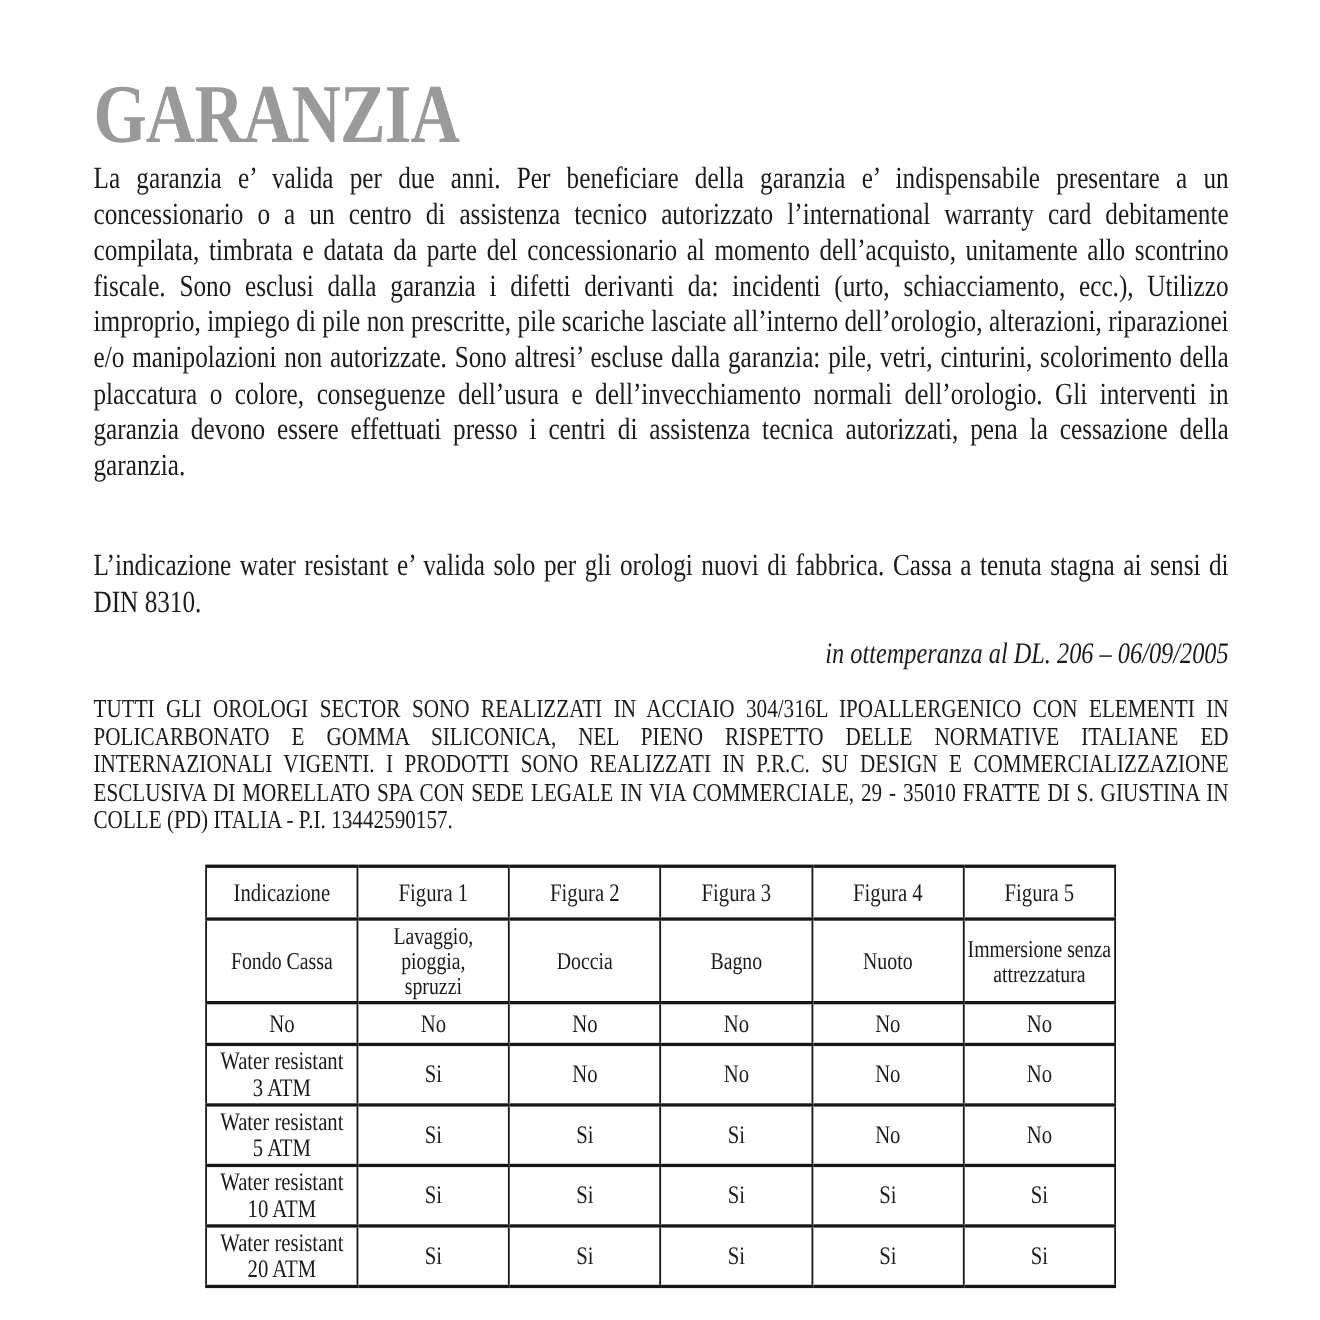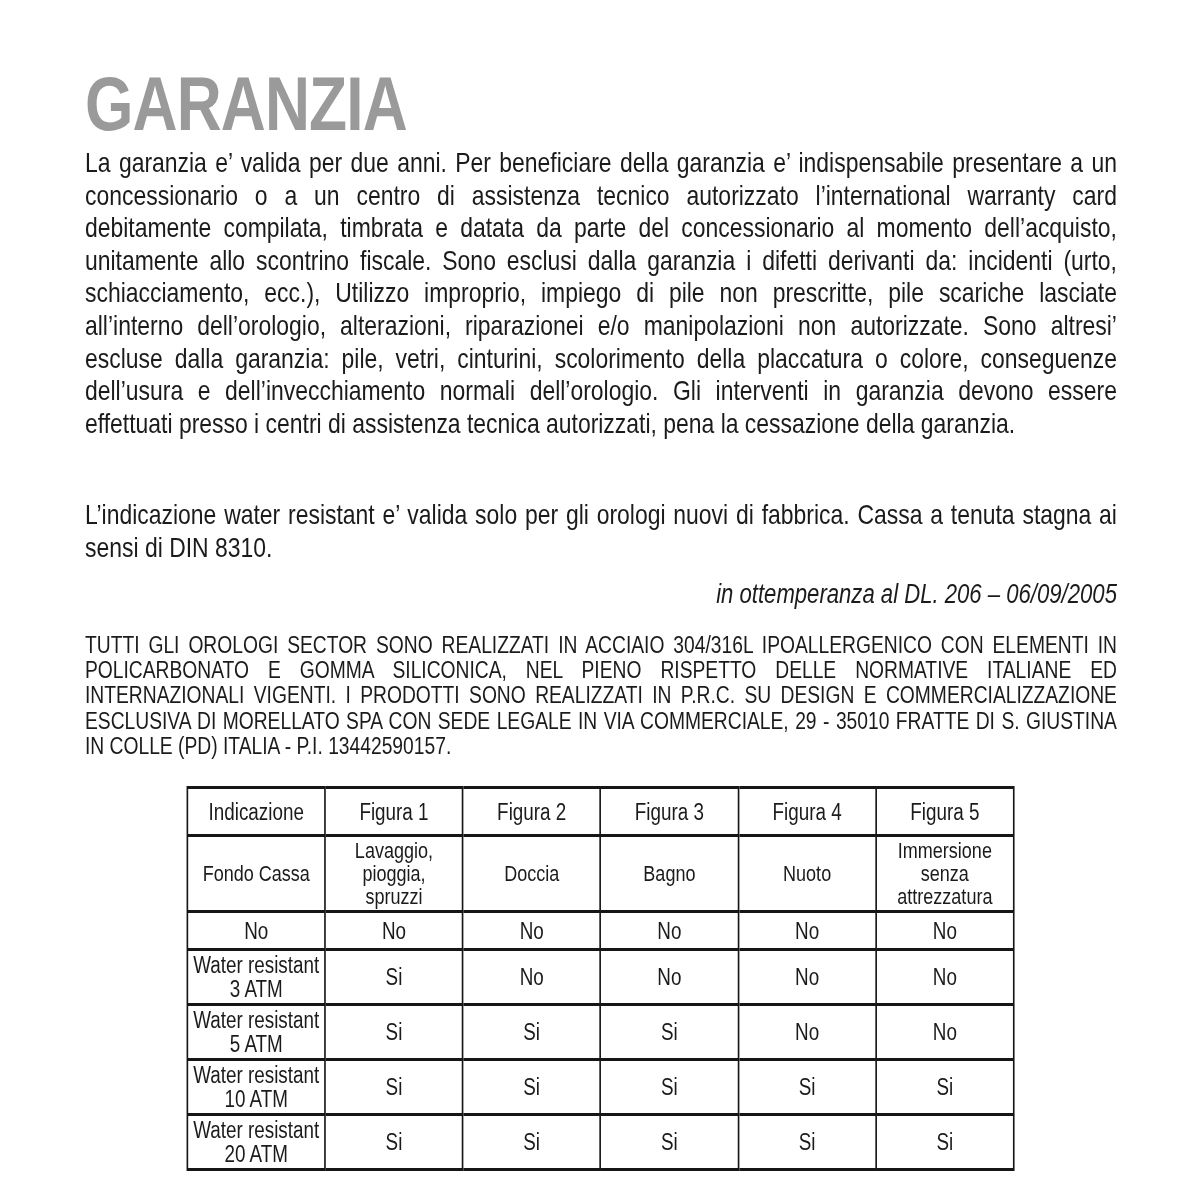--- a/index.html
+++ b/index.html
@@ -1,18 +1,18 @@
 <!DOCTYPE html>
 <html style="--heading-gray: #9a9a9a; --text-black: #1b1b1b; --table-border: #161616;"><head>
 <meta charset="utf-8">
 <style>
   html, body { margin:0; padding:0; background:#ffffff; }
   .page {
     position:relative; width:1200px; height:1200px; background:#ffffff;
-    overflow:hidden; font-family:Liberation Sans, sans-serif;
+    overflow:hidden; font-family:Liberation Serif, serif;
     color:var(--text-black, #1b1b1b);
   }
   
   .content {
     position:absolute; left:85px; top:0; width:1260px; height:1200px;
     transform:scaleX(0.819); transform-origin:0 0;
   }
   .content > * { margin:0; }
   h1.title {
     position:absolute; top:66px; left:0;

